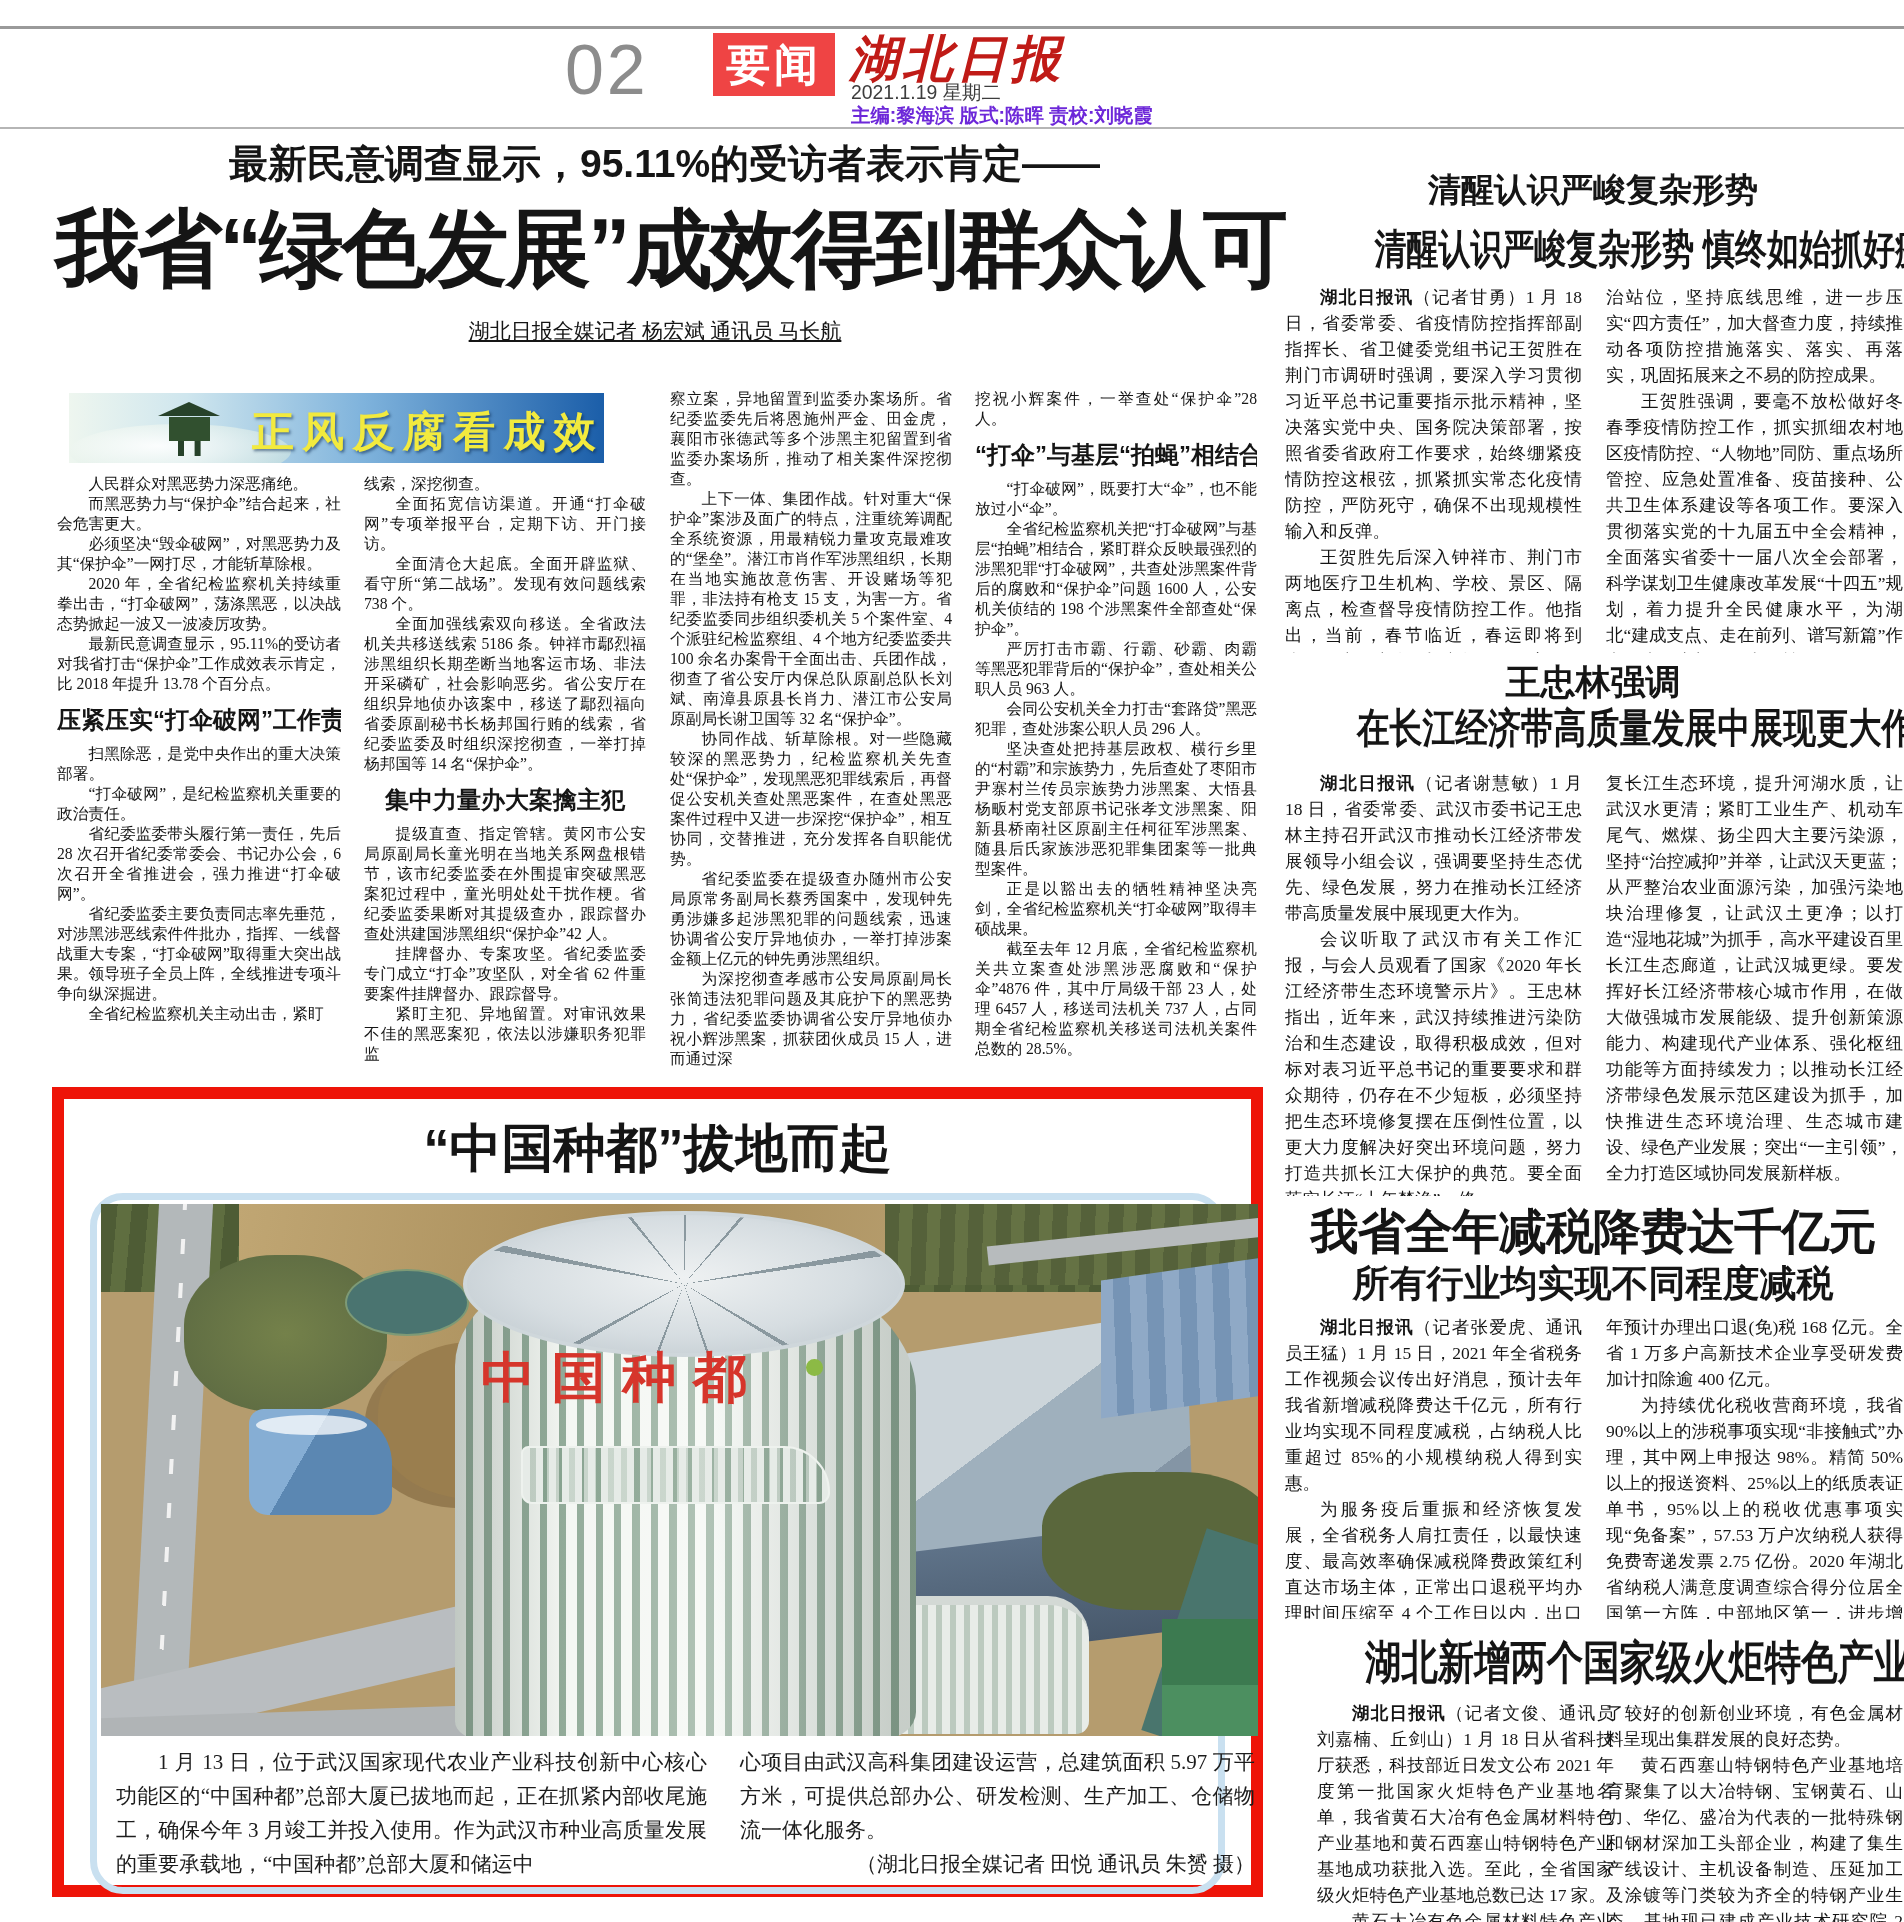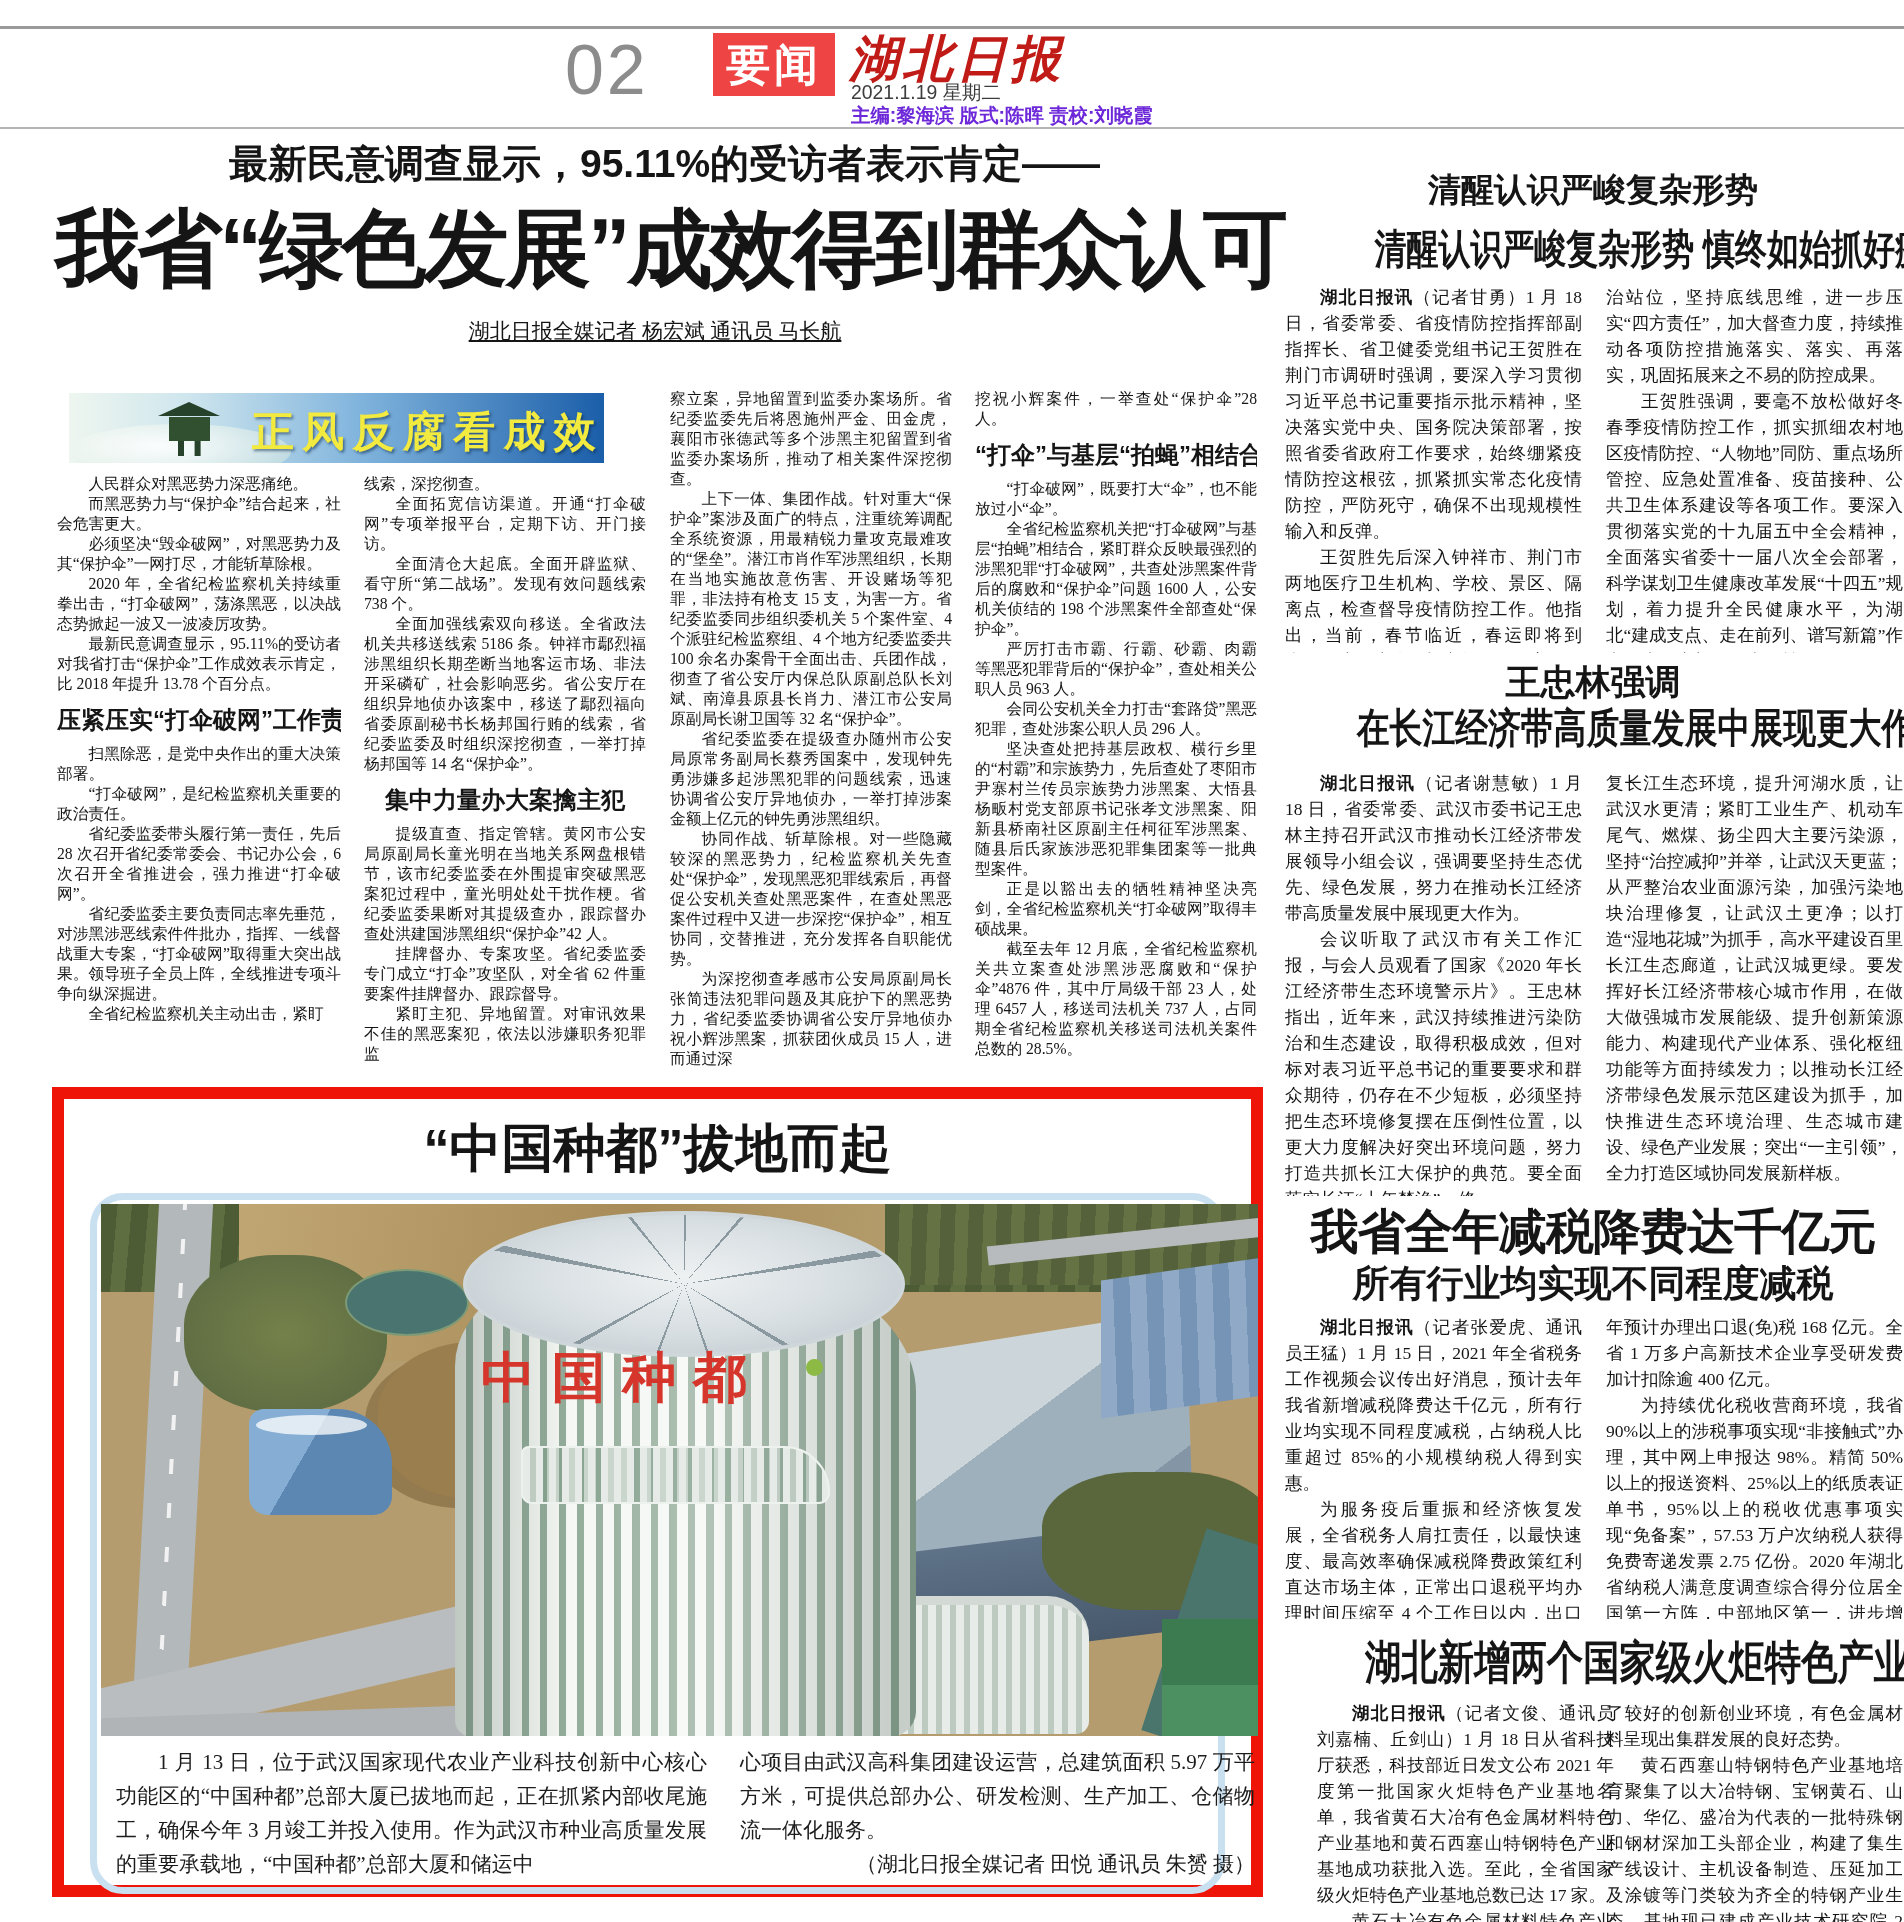--- a/index.html
+++ b/index.html
@@ -77,22 +77,22 @@
     <p>全面加强线索双向移送。全省政法机关共移送线索 5186 条。钟祥市鄢烈福涉黑组织长期垄断当地客运市场、非法开采磷矿，社会影响恶劣。省公安厅在组织异地侦办该案中，移送了鄢烈福向省委原副秘书长杨邦国行贿的线索，省纪委监委及时组织深挖彻查，一举打掉杨邦国等 14 名“保护伞”。</p>
     <h3>集中力量办大案擒主犯</h3>
     <p>提级直查、指定管辖。黄冈市公安局原副局长童光明在当地关系网盘根错节，该市纪委监委在外围提审突破黑恶案犯过程中，童光明处处干扰作梗。省纪委监委果断对其提级查办，跟踪督办查处洪建国涉黑组织“保护伞”42 人。</p>
     <p>挂牌督办、专案攻坚。省纪委监委专门成立“打伞”攻坚队，对全省 62 件重要案件挂牌督办、跟踪督导。</p>
     <p>紧盯主犯、异地留置。对审讯效果不佳的黑恶案犯，依法以涉嫌职务犯罪监</p>
   </div>
 
   <div class="abs lead-col" style="left:670px;top:389px;width:282px;height:694px;">
     <p class="noind">察立案，异地留置到监委办案场所。省纪委监委先后将恩施州严金、田金虎，襄阳市张德武等多个涉黑主犯留置到省监委办案场所，推动了相关案件深挖彻查。</p>
     <p>上下一体、集团作战。针对重大“保护伞”案涉及面广的特点，注重统筹调配全系统资源，用最精锐力量攻克最难攻的“堡垒”。潜江市肖作军涉黑组织，长期在当地实施故意伤害、开设赌场等犯罪，非法持有枪支 15 支，为害一方。省纪委监委同步组织委机关 5 个案件室、4 个派驻纪检监察组、4 个地方纪委监委共 100 余名办案骨干全面出击、兵团作战，彻查了省公安厅内保总队原副总队长刘斌、南漳县原县长肖力、潜江市公安局原副局长谢卫国等 32 名“保护伞”。</p>
+    <p>协同作战、斩草除根。对一些隐藏较深的黑恶势力，纪检监察机关先查处“保护伞”，发现黑恶犯罪线索后，再督促公安机关查处黑恶案件，在查处黑恶案件过程中又进一步深挖“保护伞”，相互协同，交替推进，充分发挥各自职能优势。</p>
     <p>省纪委监委在提级查办随州市公安局原常务副局长蔡秀国案中，发现钟先勇涉嫌多起涉黑犯罪的问题线索，迅速协调省公安厅异地侦办，一举打掉涉案金额上亿元的钟先勇涉黑组织。</p>
-    <p>协同作战、斩草除根。对一些隐藏较深的黑恶势力，纪检监察机关先查处“保护伞”，发现黑恶犯罪线索后，再督促公安机关查处黑恶案件，在查处黑恶案件过程中又进一步深挖“保护伞”，相互协同，交替推进，充分发挥各自职能优势。</p>
     <p>为深挖彻查孝感市公安局原副局长张简违法犯罪问题及其庇护下的黑恶势力，省纪委监委协调省公安厅异地侦办祝小辉涉黑案，抓获团伙成员 15 人，进而通过深</p>
   </div>
 
   <div class="abs lead-col" style="left:975px;top:389px;width:282px;height:694px;">
     <p class="noind">挖祝小辉案件，一举查处“保护伞”28 人。</p>
     <h3>“打伞”与基层“拍蝇”相结合</h3>
     <p>“打伞破网”，既要打大“伞”，也不能放过小“伞”。</p>
     <p>全省纪检监察机关把“打伞破网”与基层“拍蝇”相结合，紧盯群众反映最强烈的涉黑犯罪“打伞破网”，共查处涉黑案件背后的腐败和“保护伞”问题 1600 人，公安机关侦结的 198 个涉黑案件全部查处“保护伞”。</p>
     <p>严厉打击市霸、行霸、砂霸、肉霸等黑恶犯罪背后的“保护伞”，查处相关公职人员 963 人。</p>
     <p>会同公安机关全力打击“套路贷”黑恶犯罪，查处涉案公职人员 296 人。</p>

